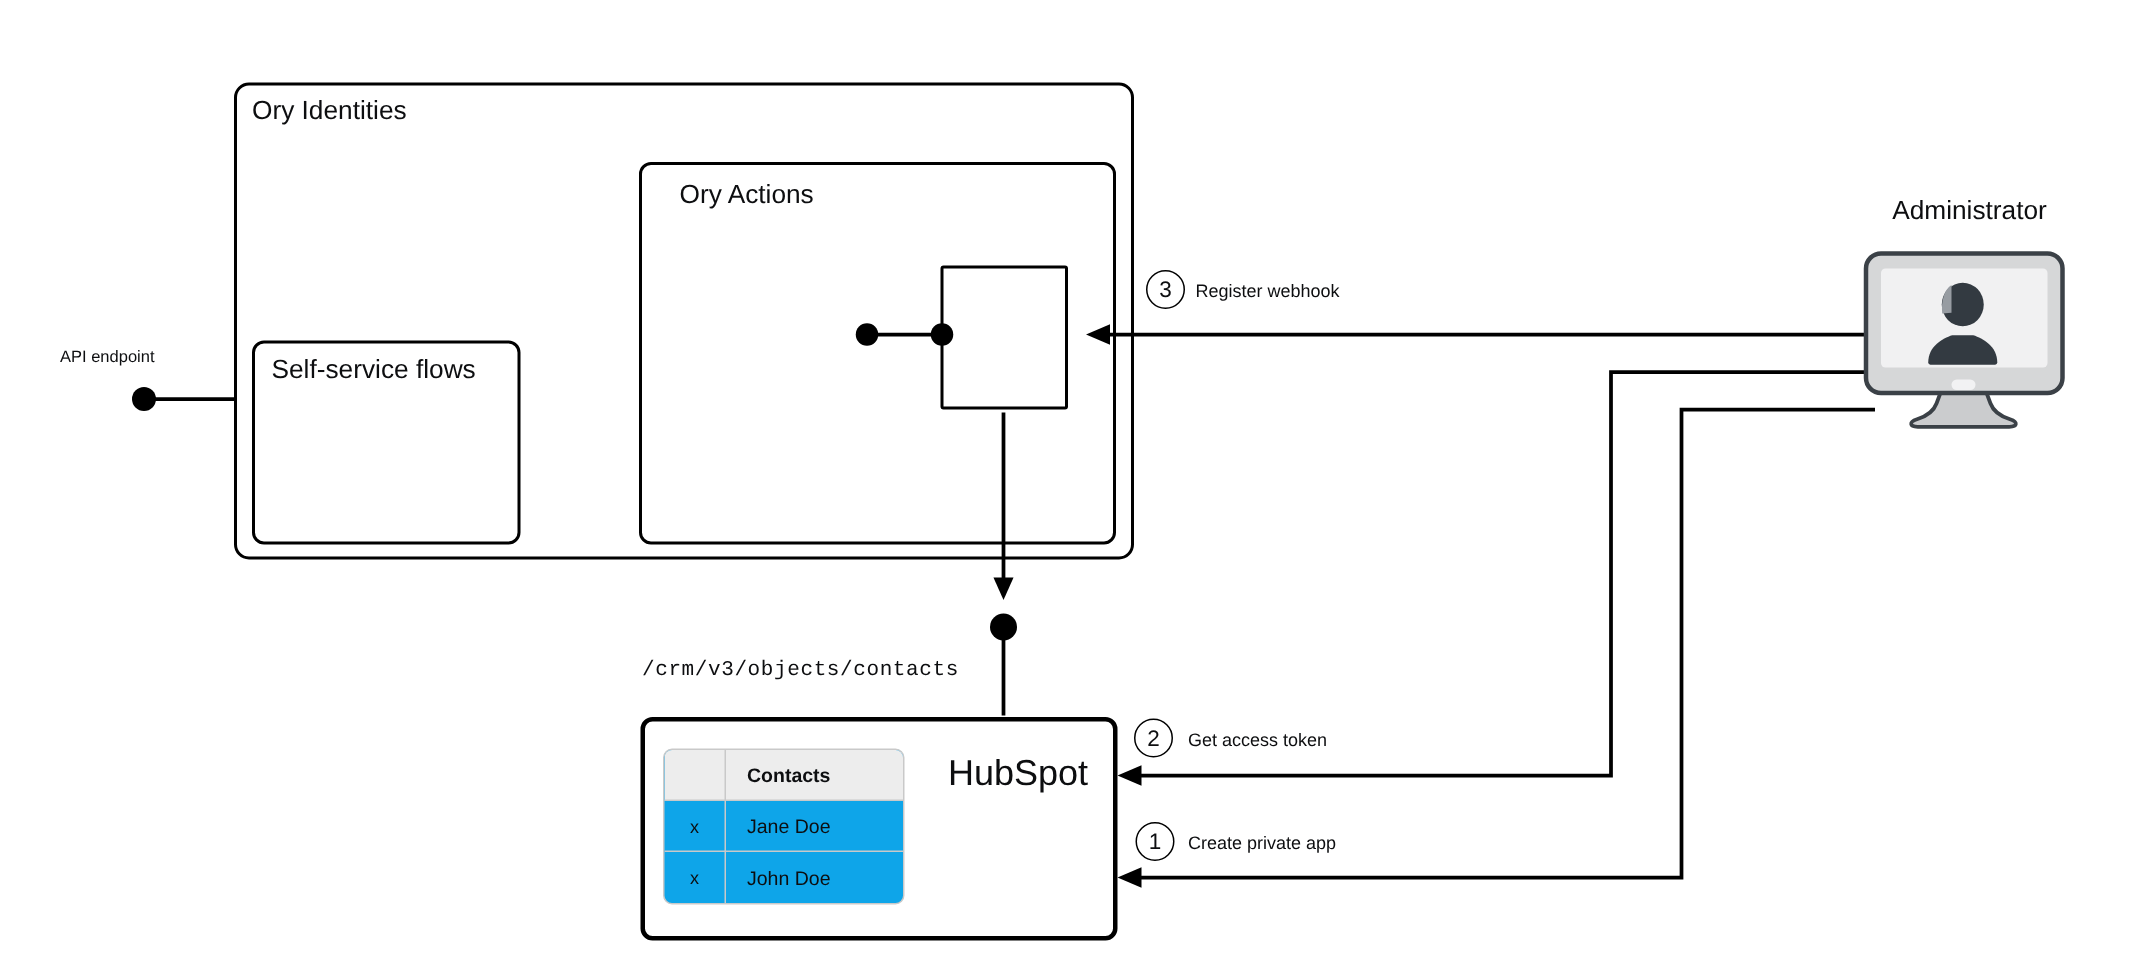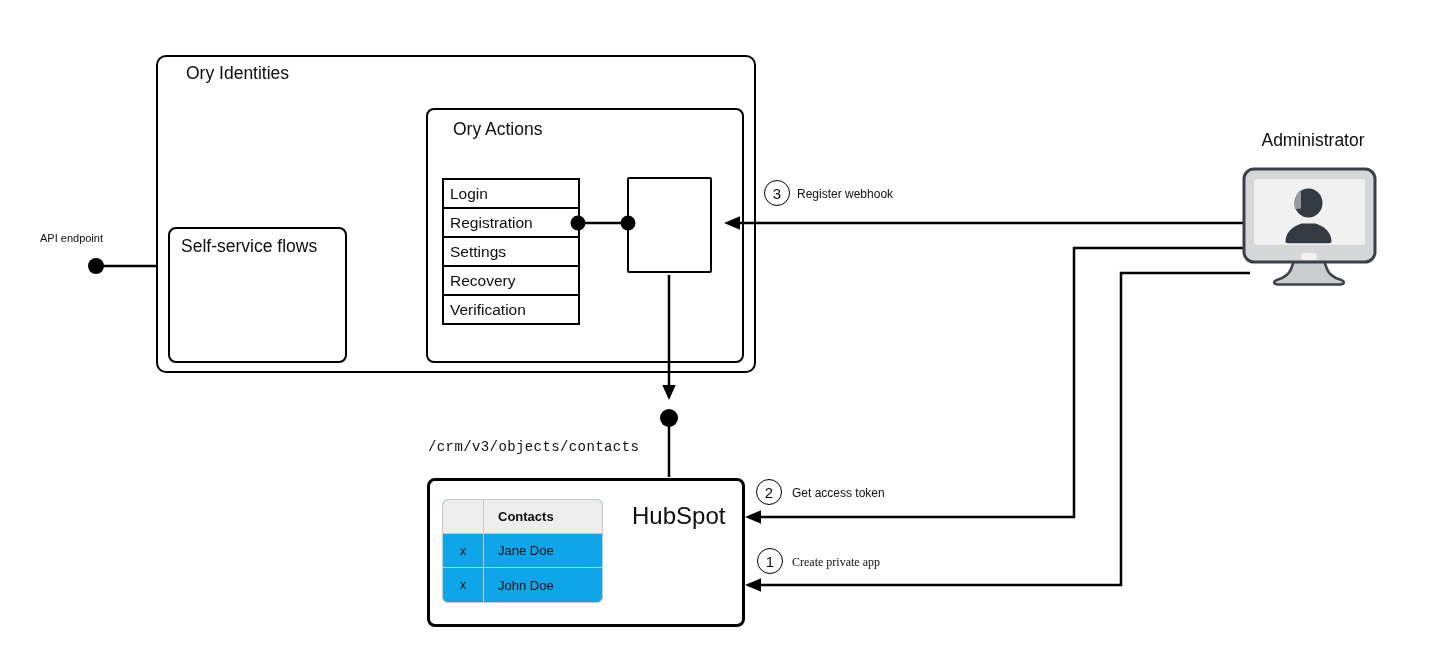--- a/index.html
+++ b/index.html
@@ -8,21 +8,21 @@
     font-family:"Liberation Sans",sans-serif;color:#0d0e10;overflow:hidden;
   }
   .abs{position:absolute;}
   .box{position:absolute;background:#ffffff;border:2px solid #000;border-radius:8px;box-sizing:border-box;}
   #ory-identities-box{left:156px;top:55px;width:600px;height:318px;border-radius:10px;}
   #ory-actions-box{left:426px;top:108px;width:318px;height:255px;}
   #self-service-box{left:168px;top:227px;width:179px;height:136px;}
   #webhook-box{left:627px;top:177px;width:85px;height:96px;border-width:2.5px;border-radius:2px;}
   #hubspot-box{left:427px;top:478px;width:318px;height:149px;border-width:3px;}
   .title{position:absolute;font-size:17.5px;white-space:nowrap;}
-  #ory-identities-title{left:168px;top:63px;margin-left:18px;}
+  #ory-identities-title{left:168px;top:63px;}
   #ory-actions-title{left:453px;top:119px;}
   #self-service-title{left:181px;top:236px;}
   #hubspot-title{left:632px;top:502px;font-size:24px;}
   #administrator-label{left:1238px;top:130px;width:150px;text-align:center;font-weight:500;}
   #api-endpoint-label{left:40px;top:232px;font-size:11px;}
   #endpoint-path{left:428px;top:439px;font-family:"Liberation Mono","DejaVu Sans Mono",monospace;
     font-size:14px;letter-spacing:0.4px;white-space:nowrap;}
   
   #flow-list{position:absolute;left:442px;top:178px;width:138px;border:2px solid #000;background:#fff;box-sizing:border-box;}
   .flow-row{height:27px;line-height:27px;padding-left:6px;border-bottom:2px solid #000;font-size:15.5px;}
@@ -38,44 +38,37 @@
   .ct-last{border-bottom:none;}
   
   .step-circle{position:absolute;width:26px;height:26px;border:1.6px solid #000;border-radius:50%;
     background:#fff;display:flex;align-items:center;justify-content:center;font-size:15px;box-sizing:border-box;}
   .step-label{position:absolute;font-size:12px;white-space:nowrap;transform:translateY(-50%);}
   #step3-circle{left:764px;top:180px;}
   #step2-circle{left:756px;top:479px;}
   #step1-circle{left:757px;top:548px;}
   #step3-label{left:797px;top:194px;}
   #step2-label{left:792px;top:493px;}
-  #step1-label{left:792px;top:562px;font-family:Liberation Serif, serif;}
+  #step1-label{left:792px;top:562px;}
   #connector-layer{position:absolute;left:0;top:0;pointer-events:none;}
 </style>
 </head>
 <body>
 
 <div id="canvas">
 
   <div class="box" id="ory-identities-box"></div>
   <div class="title" id="ory-identities-title">Ory Identities</div>
 
   <div class="box" id="self-service-box"></div>
   <div class="title" id="self-service-title">Self-service flows</div>
 
   <div class="box" id="ory-actions-box"></div>
   <div class="title" id="ory-actions-title">Ory Actions</div>
 
-  <div id="flow-list">
-    <div class="flow-row">Login</div>
-    <div class="flow-row">Registration</div>
-    <div class="flow-row">Settings</div>
-    <div class="flow-row">Recovery</div>
-    <div class="flow-row">Verification</div>
-  </div>
 
   <div class="box" id="webhook-box"></div>
 
   <div class="title" id="api-endpoint-label">API endpoint</div>
 
   <div class="box" id="hubspot-box"></div>
   <div class="title" id="hubspot-title">HubSpot</div>
   <div class="abs" id="endpoint-path">/crm/v3/objects/contacts</div>
 
   <div id="contacts-table">

